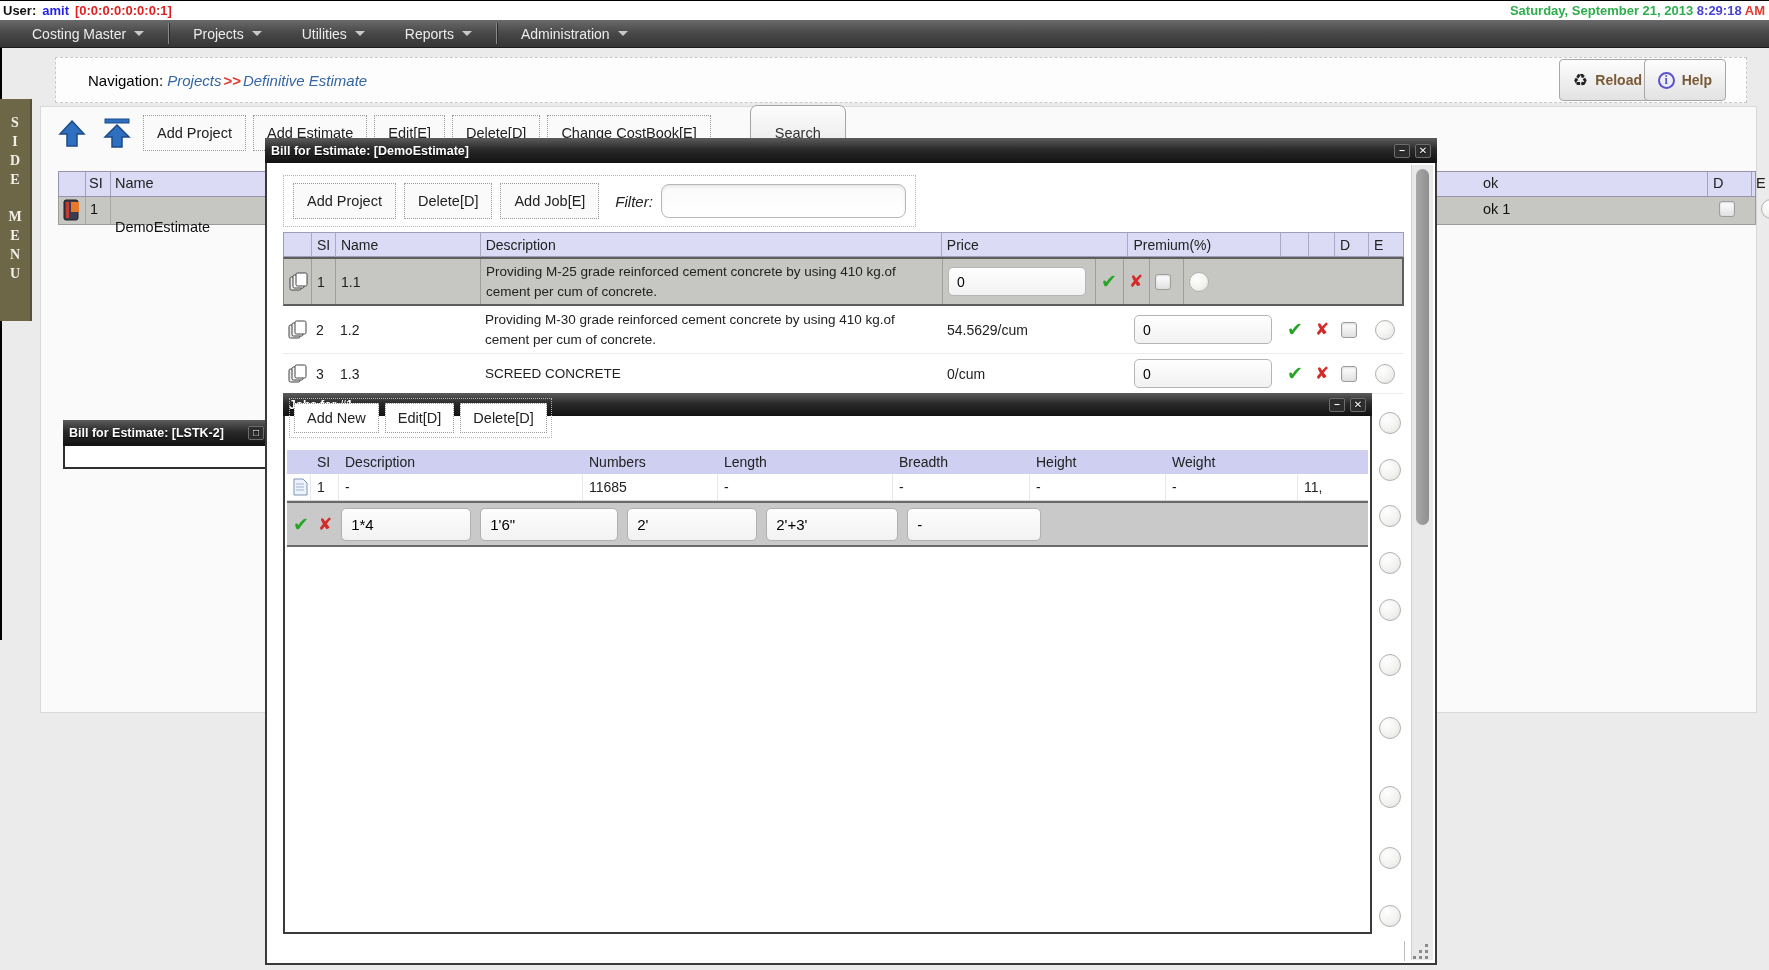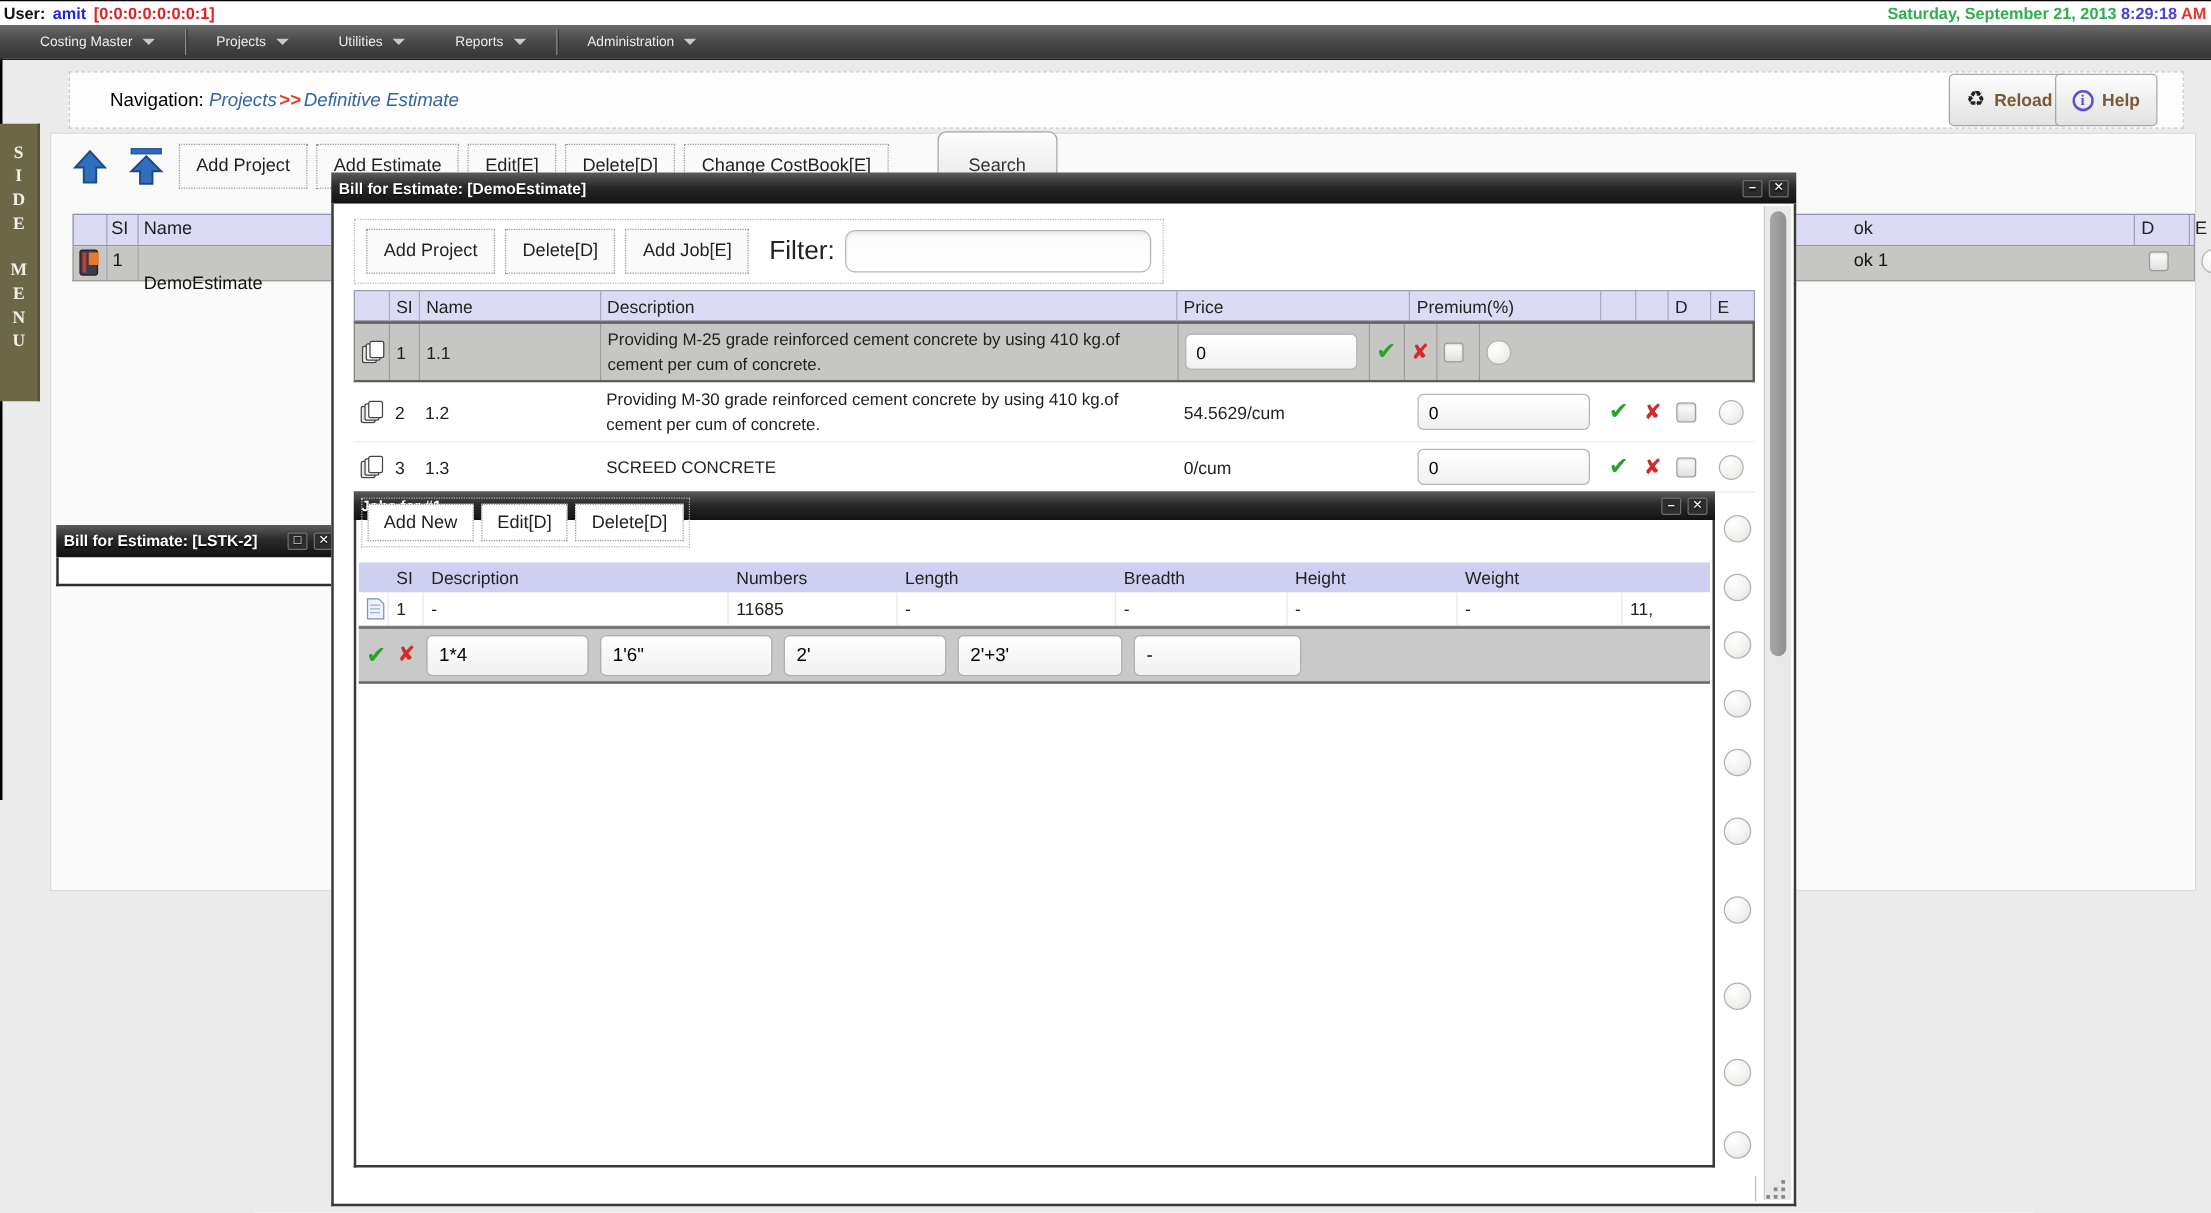--- a/index.html
+++ b/index.html
@@ -16,21 +16,21 @@
   .u-name  { color:#2323e6; }
   .u-ip    { color:#e02020; }
   .dt-date { color:#2fae4e; }
   .dt-time { color:#4943d6; }
   .dt-ampm { color:#e5372f; }
   #left-frame { position:absolute; left:0; top:0; width:2px; height:640px; background:#000; z-index:0; }
 
   
   #menubar { position:absolute; left:0; top:20px; width:1769px; height:28px;
     background:linear-gradient(#6a6a6a,#4a4a4a 45%,#353535); border-bottom:1px solid #1d1d1d;
-    display:flex; align-items:stretch; padding-left:12px; color:#ececec; font-size:11px; }
+    display:flex; align-items:stretch; padding-left:12px; color:#ececec; font-size:14px; }
   .menu-item { display:flex; align-items:center; gap:8px; padding:0 20px; cursor:default; }
   .caret { width:0; height:0; border-left:5px solid transparent; border-right:5px solid transparent; border-top:5px solid #c9c9c9; }
   .menu-sep { width:1px; background:#8a8a8a; margin:3px 4px; box-shadow:1px 0 0 #2c2c2c; }
 
   
   #nav-box { position:absolute; left:55px; top:57px; width:1692px; height:46px; background:#fdfdfd;
     border:1px dashed #c9c9c9; display:flex; align-items:center; padding-left:32px; font-size:15px; }
   #nav-box .crumb { font-style:italic; color:#3465a4; }
   #nav-box .sep   { color:#e03a2a; font-weight:bold; margin:0 2px; }
   .nav-btn { position:absolute; top:1px; height:42px; background:linear-gradient(#fdfdfd,#e2e2e2);
@@ -77,31 +77,31 @@
 
   
   .win-title { height:25px; background:linear-gradient(#5c5c5c,#2a2a2a 45%,#121212);
     display:flex; align-items:center; color:#fff; font-size:12.5px; font-weight:bold;
     padding:0 6px; text-shadow:0 1px 1px #000; }
   .win-title .t { flex:1; white-space:nowrap; overflow:hidden; }
   .win-ctl { width:16px; height:14px; background:#2d2d2d; border:1px solid #6d6d6d; border-radius:2px;
     color:#fff; font-size:10px; line-height:11px; text-align:center; margin-left:5px; cursor:pointer; font-weight:bold; }
 
   
-  #lstk-dialog { position:absolute; left:17px; top:420px; width:256px; z-index:3;padding-left:28px; }
+  #lstk-dialog { position:absolute; left:35px; top:420px; width:256px; z-index:3;padding-left:28px; }
   #lstk-dialog .win-title { height:26px; }
   #lstk-dialog .body { height:23px; background:#fff; border:2px solid #2f2f2f; border-top:none; }
 
   
   #bill-dialog { position:absolute; left:265px; top:138px; width:1172px; height:827px; z-index:5; }
   #bill-body { position:absolute; left:0; top:25px; width:1172px; height:802px; background:#fff;
     border:2px solid #3a3a3a; border-top:none; }
   #bill-toolbar { position:absolute; left:18px; top:37px; display:inline-flex; align-items:center; gap:8px;
     border:1px dotted #b5b5b5; padding:7px 9px; background:#fff; }
-  .filter-label { font-size:21px; color:#222; margin-left:8px; }
+  .filter-label { font-size:15px; color:#222; margin-left:8px;font-style:italic; }
   .filter-input { width:245px; height:34px; border:1px solid #b8b8b8; border-radius:8px;
     background:linear-gradient(#fafafa,#ffffff); box-shadow:inset 0 2px 3px rgba(0,0,0,.08);
     font-size:14px; padding:0 10px; outline:none; }
 
   #bill-table { position:absolute; left:18px; top:94px; width:1121px; font-size:14px; color:#222; }
   .b-head { display:flex; height:25px; background:#dbdbf6; border:1px solid #9e9eb6; align-items:center; }
   .b-head > div { border-right:1px solid #aaaac2; height:100%; display:flex; align-items:center; padding-left:5px; }
   .b-head > div:last-child { border-right:none; }
   .b-row { display:flex; align-items:center; }
   .b-row > div { padding-left:5px; display:flex; align-items:center; height:100%; }

